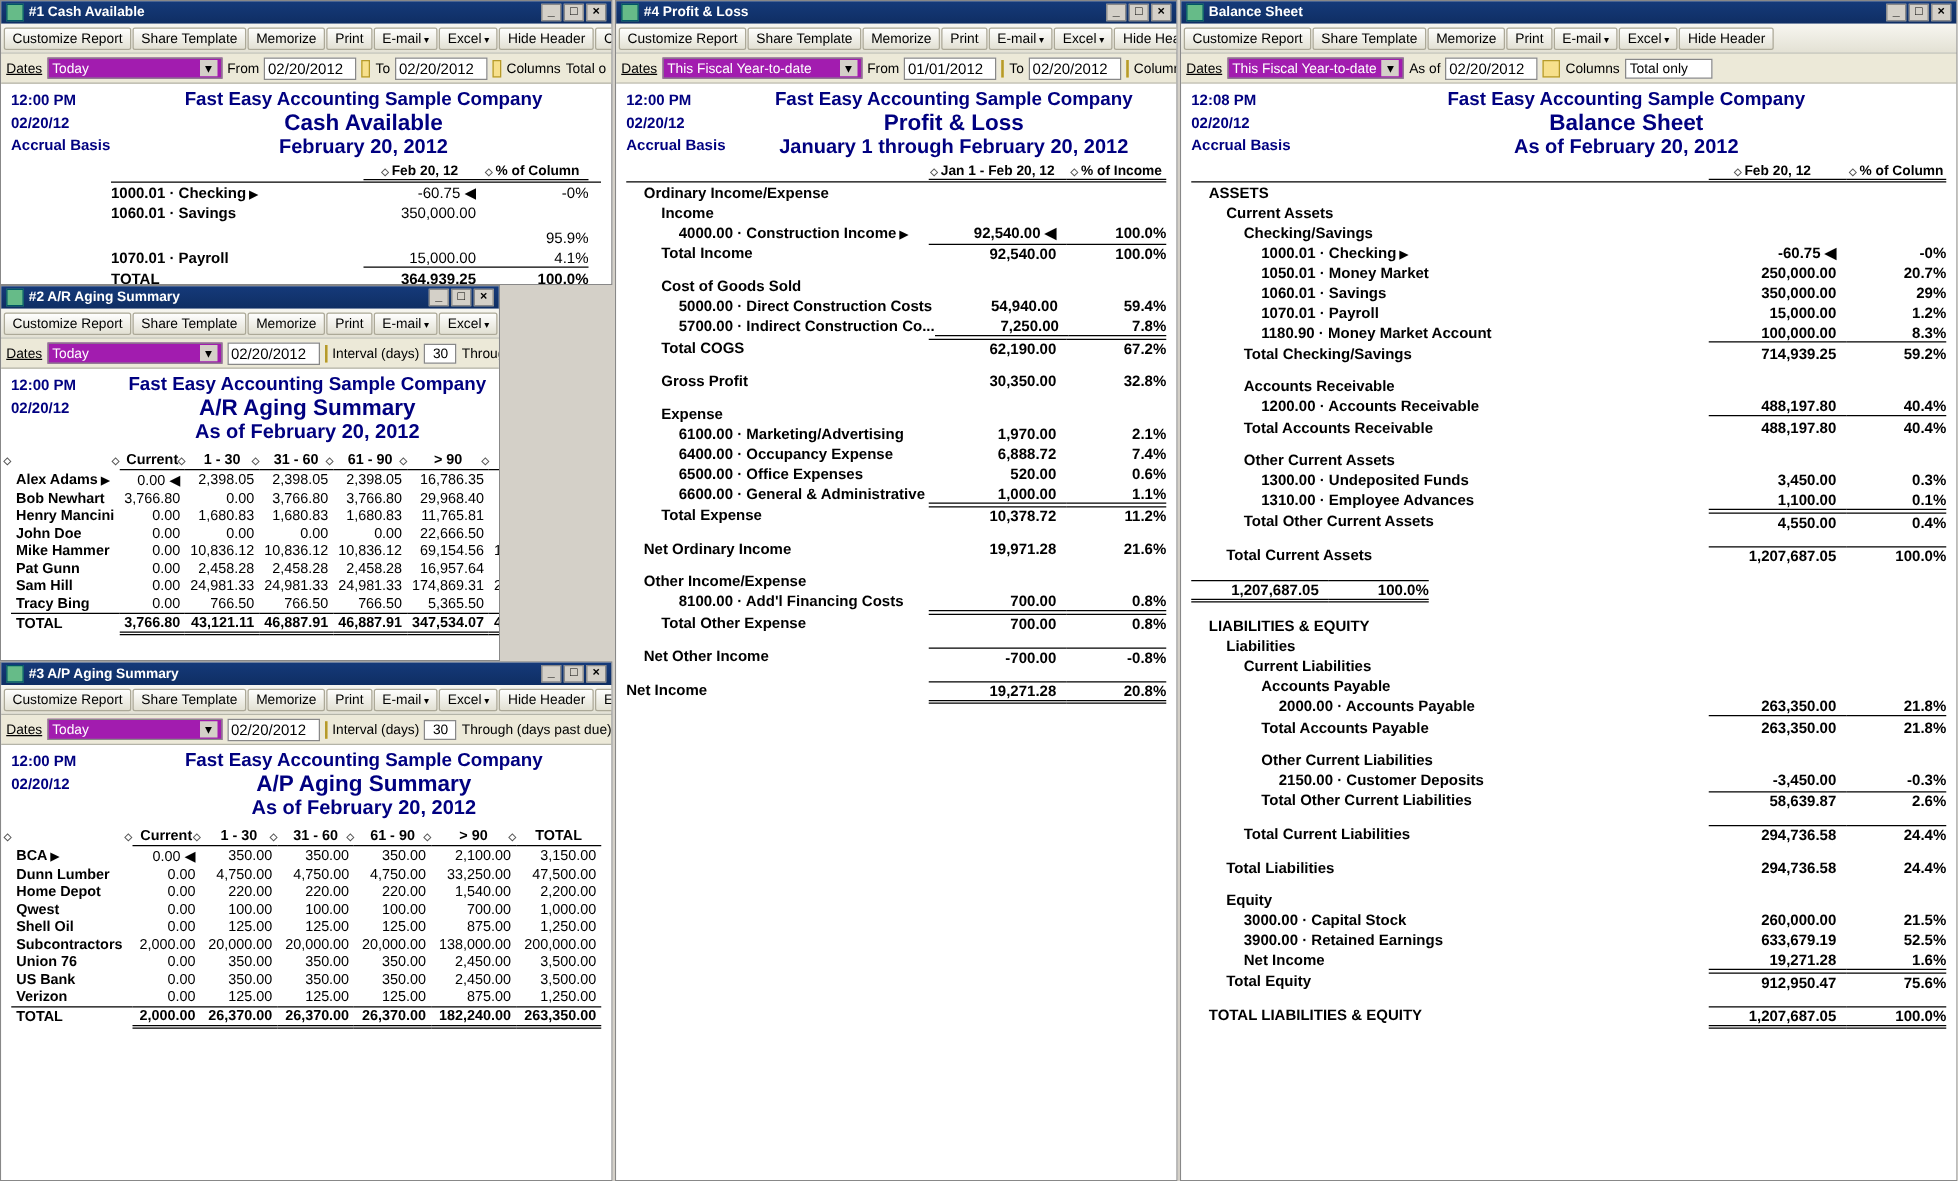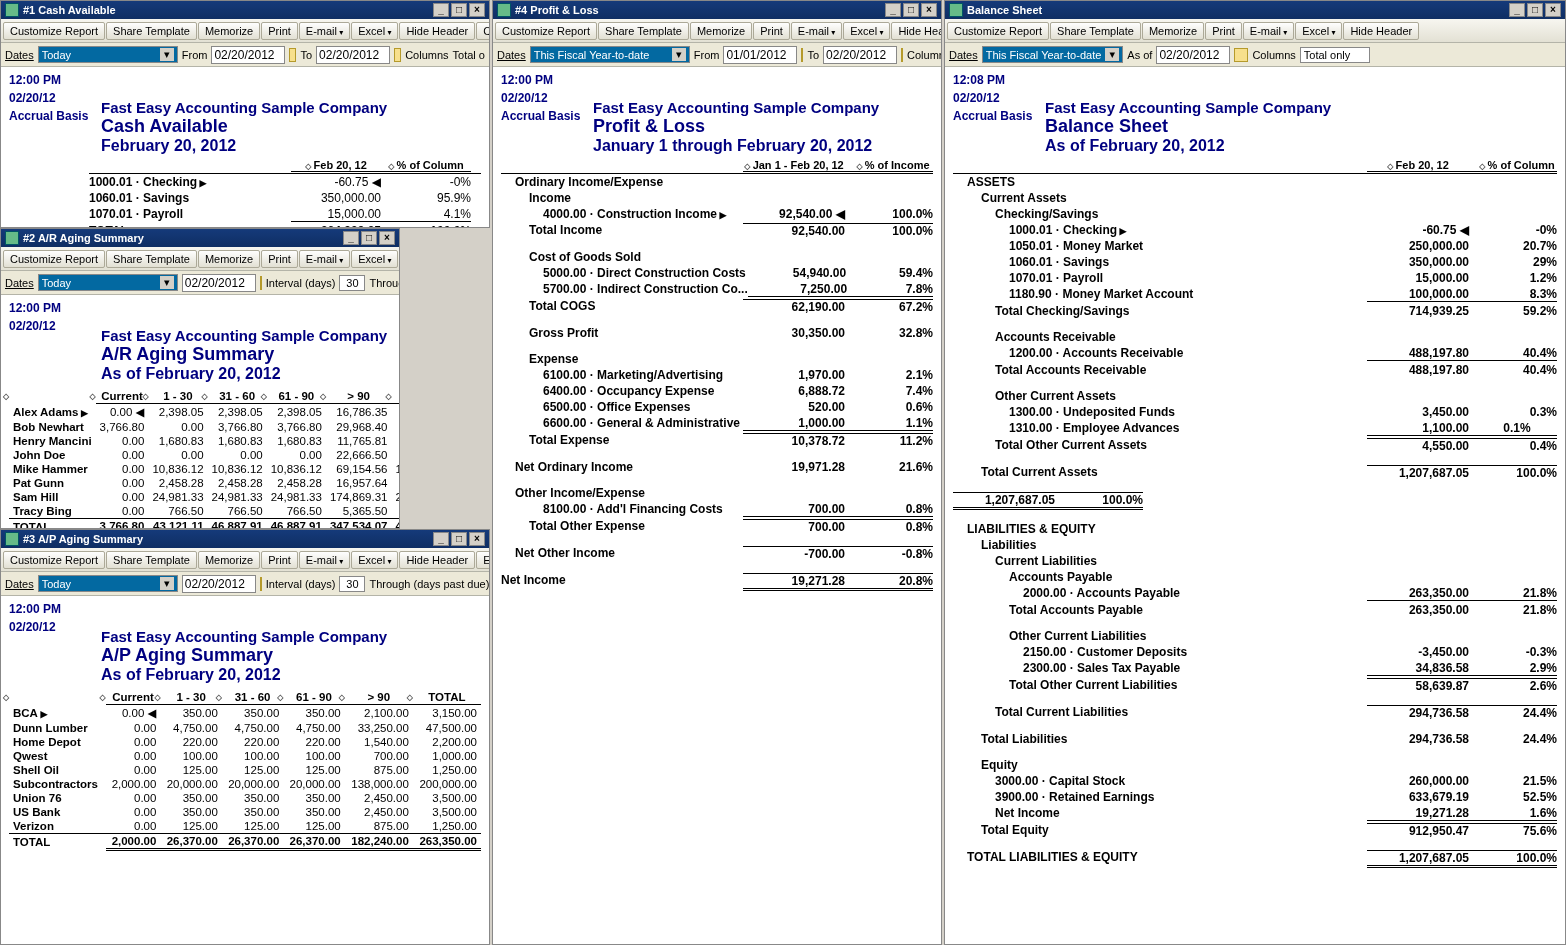--- a/index.html
+++ b/index.html
@@ -67,40 +67,40 @@
     background: #ece9d8;
     border-bottom: 1px solid #b4b4a8;
     display: flex; align-items: center; gap: 4px;
     padding: 2px 4px; height: 24px;
     font-size: 11px;
     overflow: hidden;
     white-space: nowrap;
   }
   .datesbar .lbl { text-decoration: underline; }
   .combo {
-    background: #0369a1; color: #fff;
+    background: #a21caf; color: #fff;
     border: 1px solid #888;
     padding: 1px 3px; font-size: 11px;
     min-width: 120px;
     display: inline-flex; justify-content: space-between; align-items: center;
   }
   .combo .arr { background:#d4d0c8; color:#000; width:14px; text-align:center; margin-left:4px;}
   .dinput {
     border: 1px solid #888; padding: 1px 2px; font-size: 12px;
     width: 74px; background: #fff;
   }
   .cal { width:14px; height:14px; background:#f7e08c; border:1px solid #b59a2b;}
   .numinput { border:1px solid #888; width:26px; text-align:center; font-size:11px; padding:1px;}
   .body {
     flex:1; overflow:auto; background:#fff; padding: 4px 8px;
     color: #000;
   }
   .rpt-hdr { display:flex; }
   .rpt-meta { width: 92px; color:#000080; font-weight:bold; font-size:12px; line-height:1.5;}
-  .rpt-titlebox { flex:1; text-align:left; color:#000080;margin-top:28px; }
+  .rpt-titlebox { flex:1; text-align:center; color:#000080; }
   .rpt-company { font-size:15px; font-weight:bold; }
   .rpt-title { font-size:18px; font-weight:bold; }
   .rpt-sub { font-size:16px; font-weight:bold; }
   .grid {
     width:100%; border-collapse:collapse; font-size:11.5px; margin-top:6px;
   }
   .grid th, .grid td { padding: 1px 4px; white-space:nowrap; }
   .grid th {
     text-align:center; font-weight:bold; border-bottom:1px solid #000;
     position:relative;
@@ -187,21 +187,21 @@
         </div>
         <div class="pl-row">
       <span class="pl-label bold">1000.01 · Checking<span class="marker"> ▶</span></span>
       <span style="width:90px;text-align:right;">-60.75 ◀</span>
       <span style="width:90px;text-align:right;">-0%</span>
       <span style="width:10px"></span>
         </div>
         <div class="pl-row">
       <span class="pl-label bold">1060.01 · Savings</span>
       <span style="width:90px;text-align:right;">350,000.00</span>
-      <span style="width:90px;text-align:right;">95.9%</span>
+      <span style="width:90px;text-align:right;margin-top:20px;">95.9%</span>
       <span style="width:10px"></span>
         </div>
         <div class="pl-row">
       <span class="pl-label bold">1070.01 · Payroll</span>
       <span style="width:90px;text-align:right;border-bottom:1px solid #000">15,000.00</span>
       <span style="width:90px;text-align:right;border-bottom:1px solid #000">4.1%</span>
       <span style="width:10px"></span>
         </div>
         <div class="pl-row bold">
     <span class="pl-label">TOTAL</span>
@@ -788,21 +788,21 @@
       <span class="pl-pct" style=""></span>
         </div>
         <div class="pl-row bold">
       <span class="pl-label i4">1300.00 · Undeposited Funds</span>
       <span class="pl-amt" style="">3,450.00</span>
       <span class="pl-pct" style="">0.3%</span>
         </div>
         <div class="pl-row bold">
       <span class="pl-label i4">1310.00 · Employee Advances</span>
       <span class="pl-amt" style="border-bottom:1px solid #000;">1,100.00</span>
-      <span class="pl-pct" style="border-bottom:1px solid #000;text-align:center;">0.1%</span>
+      <span class="pl-pct" style="border-bottom:1px solid #000;">0.1%</span>
         </div>
         <div class="pl-row bold">
       <span class="pl-label i3">Total Other Current Assets</span>
       <span class="pl-amt" style="border-top:1px solid #000;">4,550.00</span>
       <span class="pl-pct" style="border-top:1px solid #000;">0.4%</span>
         </div>
         <div style="height:10px"></div>
         <div class="pl-row bold">
       <span class="pl-label i2">Total Current Assets</span>
       <span class="pl-amt" style="border-top:1px solid #000;">1,207,687.05</span>
@@ -849,25 +849,20 @@
       <span class="pl-label i4">Other Current Liabilities</span>
       <span class="pl-amt" style=""></span>
       <span class="pl-pct" style=""></span>
         </div>
         <div class="pl-row bold">
       <span class="pl-label i5">2150.00 · Customer Deposits</span>
       <span class="pl-amt" style="">-3,450.00</span>
       <span class="pl-pct" style="">-0.3%</span>
         </div>
         <div class="pl-row bold">
-      <span class="pl-label i5">2300.00 · Sales Tax Payable</span>
-      <span class="pl-amt" style="border-bottom:1px solid #000;">34,836.58</span>
-      <span class="pl-pct" style="border-bottom:1px solid #000;">2.9%</span>
-        </div>
-        <div class="pl-row bold">
       <span class="pl-label i4">Total Other Current Liabilities</span>
       <span class="pl-amt" style="border-top:1px solid #000;">58,639.87</span>
       <span class="pl-pct" style="border-top:1px solid #000;">2.6%</span>
         </div>
         <div style="height:10px"></div>
         <div class="pl-row bold">
       <span class="pl-label i3">Total Current Liabilities</span>
       <span class="pl-amt" style="border-top:1px solid #000;">294,736.58</span>
       <span class="pl-pct" style="border-top:1px solid #000;">24.4%</span>
         </div>

